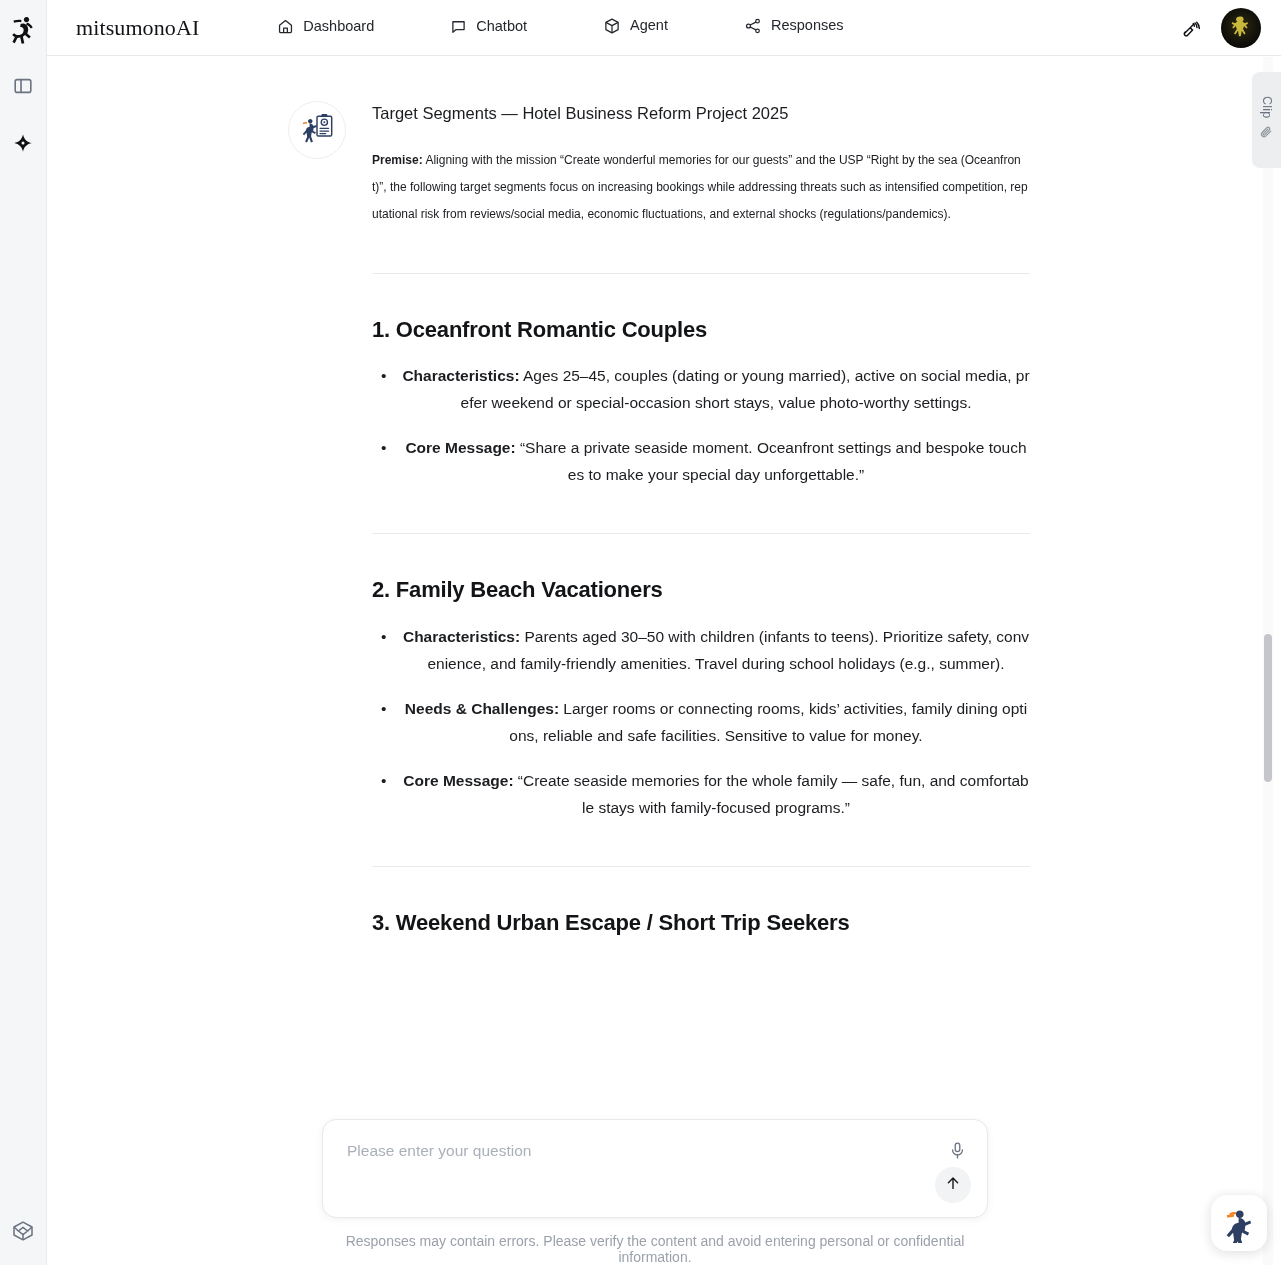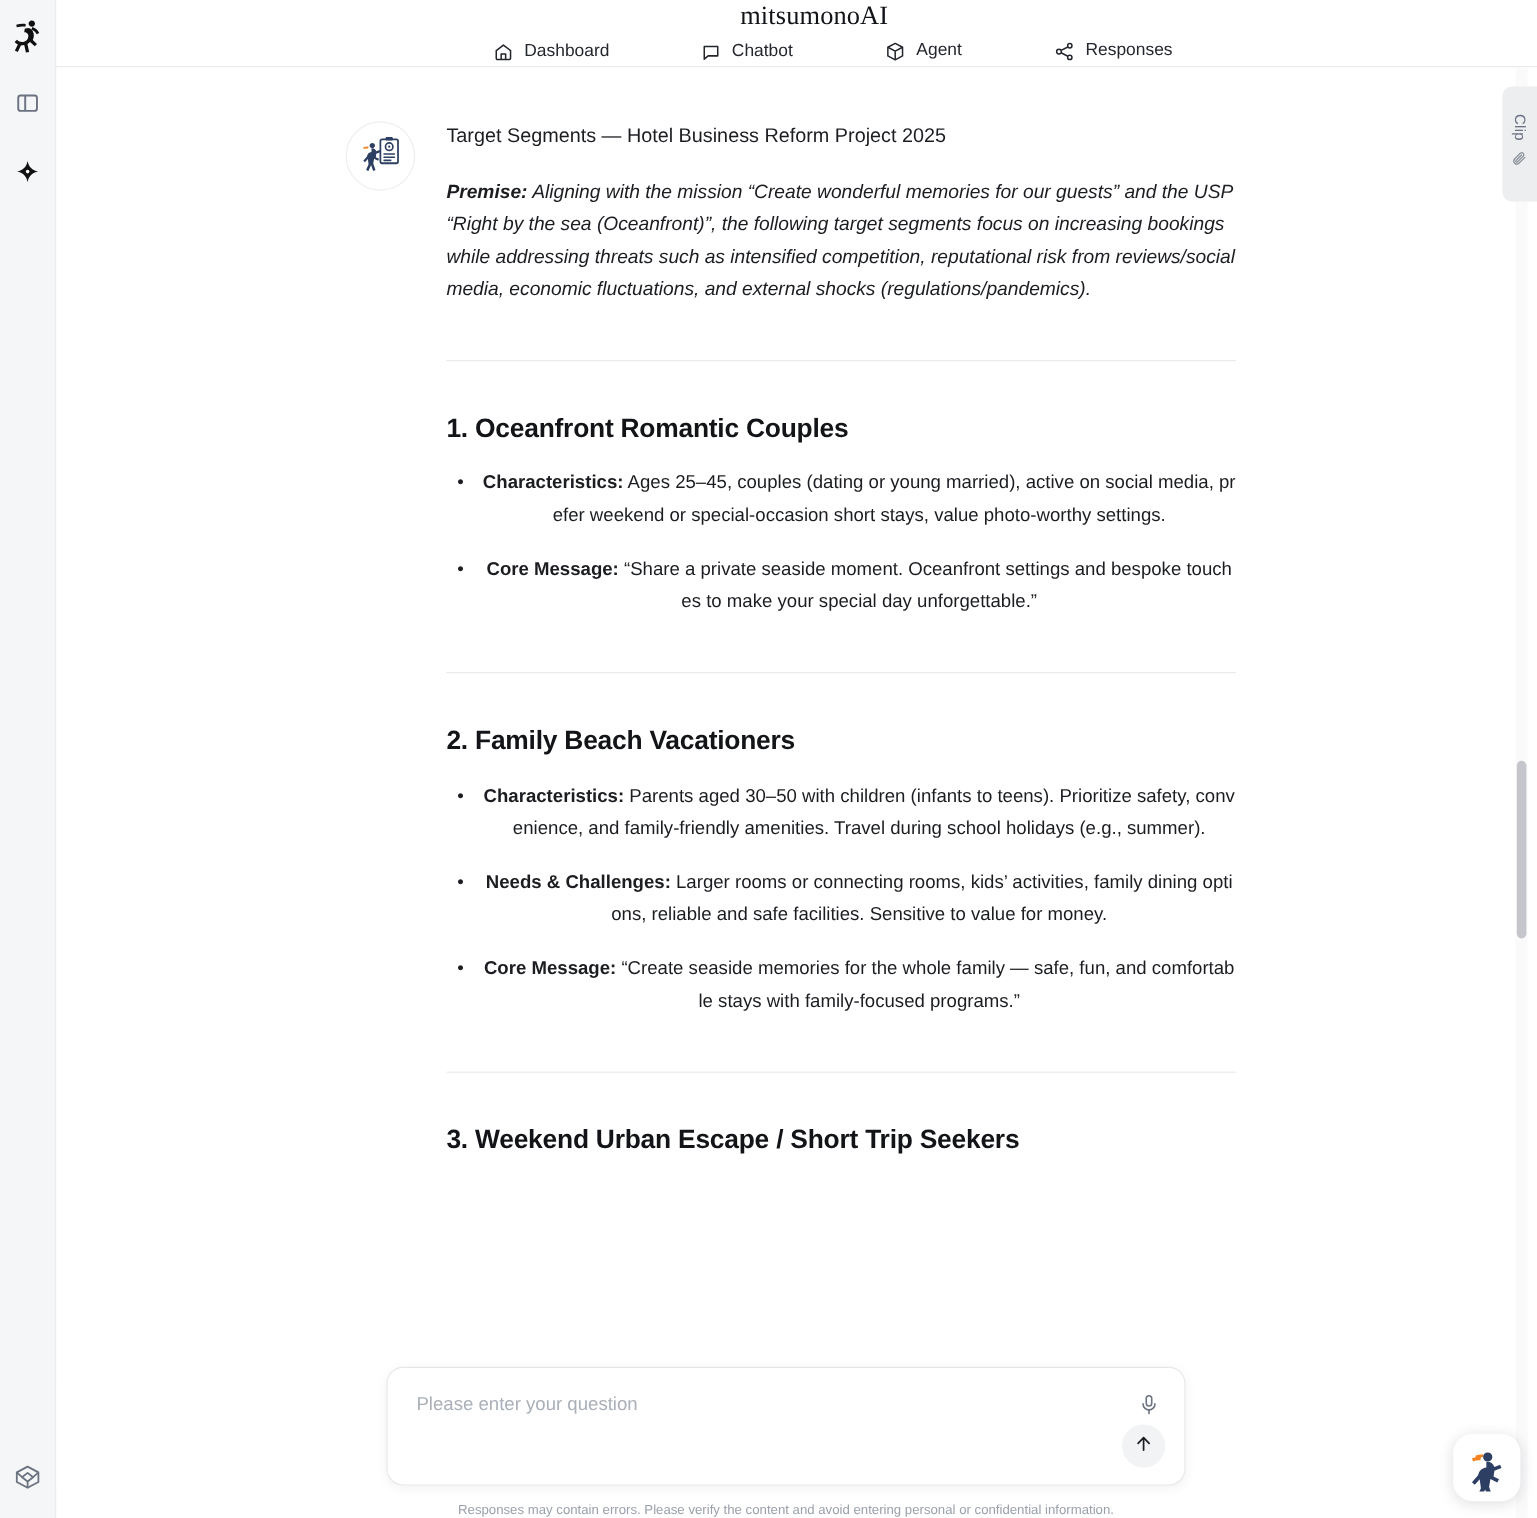--- a/index.html
+++ b/index.html
@@ -23,21 +23,21 @@
     display:flex; align-items:center; justify-content:center; }
   .rail-btn { width: 32px; height: 32px; margin-top: 26px;
     display: flex; align-items: center; justify-content: center; cursor: pointer; }
   .rail-bottom { position: absolute; bottom: 16px; left: 50%; transform: translateX(-50%);
     width: 32px; height: 32px; display:flex; align-items:center; justify-content:center; cursor:pointer; }
 
   
   .header {
     position: absolute; left: 47px; top: 0; width: 1234px; height: 56px;
     background: #ffffff; border-bottom: 1px solid #e9eaee;
-    display: flex; align-items: center; flex-direction: column;
+    display: flex; align-items: center;
   }
   .brand {
     margin-left: 29px; font-family: "Liberation Serif", serif;
     font-size: 22px; color: #111317; letter-spacing: .1px; white-space: nowrap;
   }
   .nav { display: flex; align-items: center; margin-left: 60px; gap: 0; }
   .nav-item {
     display: flex; align-items: flex-start; gap: 9px;
     padding: 8px 18px; cursor: pointer; color: #23262c; font-size: 14.5px;
     white-space: nowrap;
@@ -70,23 +70,22 @@
   .msg-avatar {
     position: absolute; left: 241px; top: 0;
     width: 58px; height: 58px; border-radius: 50%;
     border: 1px solid #eceef1; background: #fff;
     display: flex; align-items: center; justify-content: center;
   }
   .msg-body { margin-left: 325px; width: 658px; }
 
   .doc-title { font-size: 16.5px; color: #1b1d21; line-height: 1.55; }
   .para {
-    margin-top: 20px; font-size: 16px; line-height: 27px; color: #1b1d21;
+    margin-top: 20px; font-size: 12px; line-height: 27px; color: #1b1d21;
     word-break: break-all;
-    font-style: italic;
   }
   .para b { font-weight: 700; }
 
   hr.sep { border: none; border-top: 1px solid #e8eaed; margin: 45px 0 42px 0; }
 
   h2.sec {
     font-size: 22px; font-weight: 700; color: #121417;
     letter-spacing: -.2px; line-height: 1.3; margin-bottom: 18px;
   }
   ul.bullets { list-style: none; text-align: center; }
@@ -141,21 +140,21 @@
   .composer-input::placeholder { color: #aaafb8; }
   .mic-btn { position: absolute; right: 20px; top: 21px; cursor: pointer; }
   .send-btn {
     position: absolute; right: 16px; bottom: 14px; width: 36px; height: 36px;
     border-radius: 50%; background: #f2f3f5;
     display: flex; align-items: center; justify-content: center; cursor: pointer;
   }
   .disclaimer {
     pointer-events: auto;
     width: 666px; margin: 15px auto 0; text-align: center;
-    font-size: 11px; color: #9ba1ab;
+    font-size: 14px; color: #9ba1ab;
   }
 
   
   .fab {
     position: absolute; right: 14px; bottom: 14px; width: 56px; height: 56px;
     background: #fff; border-radius: 16px;
     box-shadow: 0 2px 12px rgba(20,24,33,.14);
     display: flex; align-items: center; justify-content: center; cursor: pointer;
   }
 </style>

